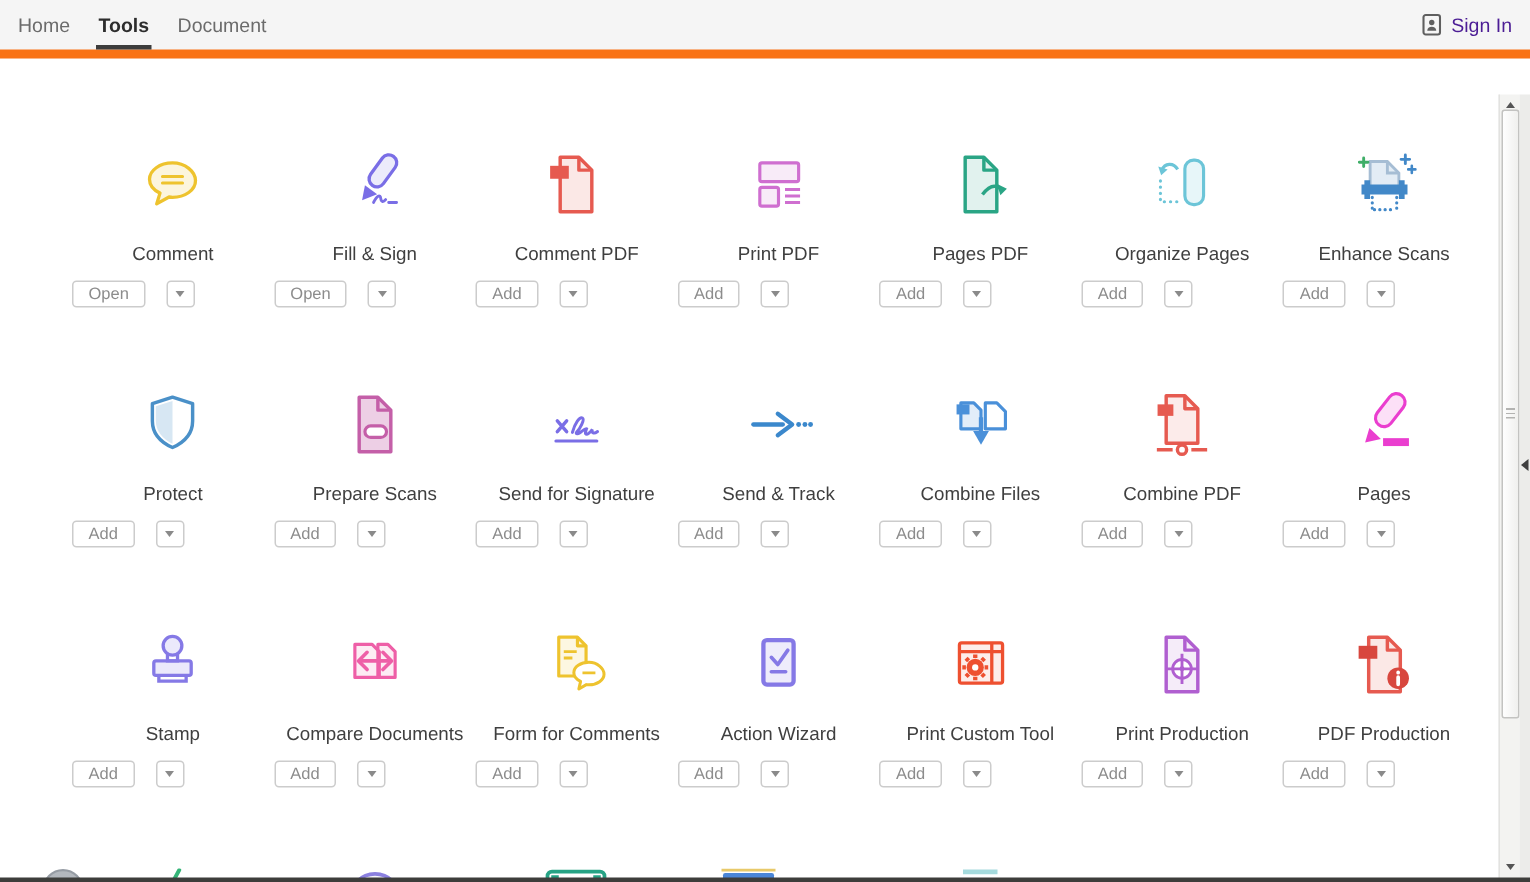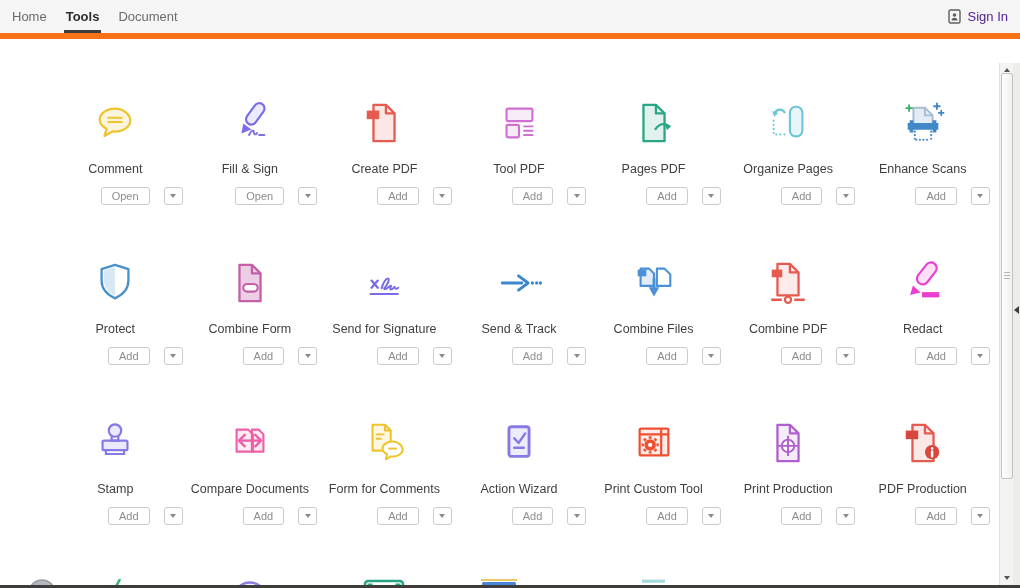--- a/index.html
+++ b/index.html
@@ -21,21 +21,21 @@
   .search-input{border:none;outline:none;background:transparent;font-family:"Liberation Sans",sans-serif;font-size:11.5px;color:#555;width:320px;}
   .search-input::placeholder{color:#9b9b9b;}
 
   
   .content{position:absolute;top:63px;left:0;width:999px;bottom:0;overflow:hidden;background:#fff;margin-left:20px;}
   .grid{position:absolute;left:28px;top:0;width:942px;display:grid;grid-template-columns:repeat(7,1fr);grid-auto-rows:160px;}
   .tool-card{text-align:center;}
   .tool-icon{width:46px;height:46px;margin:37px auto 0;}
   .tool-icon svg{display:block;}
   .tool-label{margin-top:16px;font-size:12.5px;color:#3f3f3f;}
-  .btn-group{margin-top:11px;display:flex;justify-content:flex-end;gap:14px;}
+  .btn-group{margin-top:11px;display:flex;justify-content:flex-start;gap:14px;}
   .btn-main,.btn-arrow{box-sizing:border-box;height:18px;background:#fff;border:1px solid #cccccc;border-radius:3px;color:#8c8c8c;font-family:"Liberation Sans",sans-serif;font-size:11px;line-height:14px;padding:1px 10px;cursor:default;}
   .btn-arrow{width:19px;padding:0;display:flex;align-items:center;justify-content:center;}
   .btn-arrow .tri{width:0;height:0;border-left:3.5px solid transparent;border-right:3.5px solid transparent;border-top:4px solid #8a8a8a;}
   .partial-icon{width:48px;height:48px;margin:36px auto 0;}
   .partial-shift{transform:translateX(-20px);}
 
   
   .partial-circle{position:absolute;left:8px;top:515px;}
 
   
@@ -121,37 +121,37 @@
     </div>
   </div>
         <div class="tool-card">
     <div class="tool-icon">
             <svg viewBox="0 0 48 48" width="46" height="46">
               <path d="M13 5h13l9 9v29H13z" fill="#e65a50" fill-opacity="0.14" stroke="#e65a50" stroke-width="2.4" stroke-linejoin="round"></path>
               <path d="M26 5v9h9" fill="none" stroke="#e65a50" stroke-width="2.4" stroke-linejoin="round"></path>
               <rect x="6" y="11" width="13" height="9" fill="#e65a50"></rect>
             </svg>
           </div>
-    <div class="tool-label">Create PDF</div>
+    <div class="tool-label">Comment PDF</div>
     <div class="btn-group">
       <button class="btn-main">Add</button>
       <button class="btn-arrow">
               <span class="tri"></span>
             </button>
     </div>
   </div>
         <div class="tool-card">
     <div class="tool-icon">
             <svg viewBox="0 0 48 48" width="46" height="46">
               <rect x="11" y="9" width="27" height="13" rx="1.5" fill="#cf6fd0" fill-opacity="0.14" stroke="#cf6fd0" stroke-width="2.2"></rect>
               <rect x="11" y="26" width="13" height="13" rx="1.5" fill="#cf6fd0" fill-opacity="0.14" stroke="#cf6fd0" stroke-width="2.2"></rect>
               <path d="M28.5 27.5H39M28.5 32H39M28.5 36.5H39" stroke="#cf6fd0" stroke-width="2"></path>
             </svg>
           </div>
-    <div class="tool-label">Tool PDF</div>
+    <div class="tool-label">Print PDF</div>
     <div class="btn-group">
       <button class="btn-main">Add</button>
       <button class="btn-arrow">
               <span class="tri"></span>
             </button>
     </div>
   </div>
         <div class="tool-card">
     <div class="tool-icon">
             <svg viewBox="0 0 48 48" width="46" height="46">
@@ -223,21 +223,21 @@
     </div>
   </div>
         <div class="tool-card">
     <div class="tool-icon">
             <svg viewBox="0 0 48 48" width="46" height="46">
               <path d="M13 5h13l9 9v29H13z" fill="#c45fa8" fill-opacity="0.3" stroke="#c45fa8" stroke-width="2.4" stroke-linejoin="round"></path>
               <path d="M26 5v9h9" fill="none" stroke="#c45fa8" stroke-width="2.4" stroke-linejoin="round"></path>
               <rect x="17" y="25" width="15" height="8" rx="4" fill="#fff" stroke="#c45fa8" stroke-width="2.2"></rect>
             </svg>
           </div>
-    <div class="tool-label">Combine Form</div>
+    <div class="tool-label">Prepare Scans</div>
     <div class="btn-group">
       <button class="btn-main">Add</button>
       <button class="btn-arrow">
               <span class="tri"></span>
             </button>
     </div>
   </div>
         <div class="tool-card">
     <div class="tool-icon">
             <svg viewBox="0 0 48 48" width="46" height="46">
@@ -309,21 +309,21 @@
     </div>
   </div>
         <div class="tool-card">
     <div class="tool-icon">
             <svg viewBox="0 0 48 48" width="46" height="46">
               <rect x="22" y="1" width="12" height="26" rx="6" transform="rotate(38 28 14)" fill="#ea3ecf" fill-opacity="0.16" stroke="#ea3ecf" stroke-width="2.2"></rect>
               <path d="M13.5 26.5l8 7.5-11 2.5z" fill="#ea3ecf"></path>
               <rect x="23" y="33.5" width="18" height="5.5" fill="#ea3ecf"></rect>
             </svg>
           </div>
-    <div class="tool-label">Redact</div>
+    <div class="tool-label">Pages</div>
     <div class="btn-group">
       <button class="btn-main">Add</button>
       <button class="btn-arrow">
               <span class="tri"></span>
             </button>
     </div>
   </div>
         <div class="tool-card">
     <div class="tool-icon">
             <svg viewBox="0 0 48 48" width="46" height="46">

